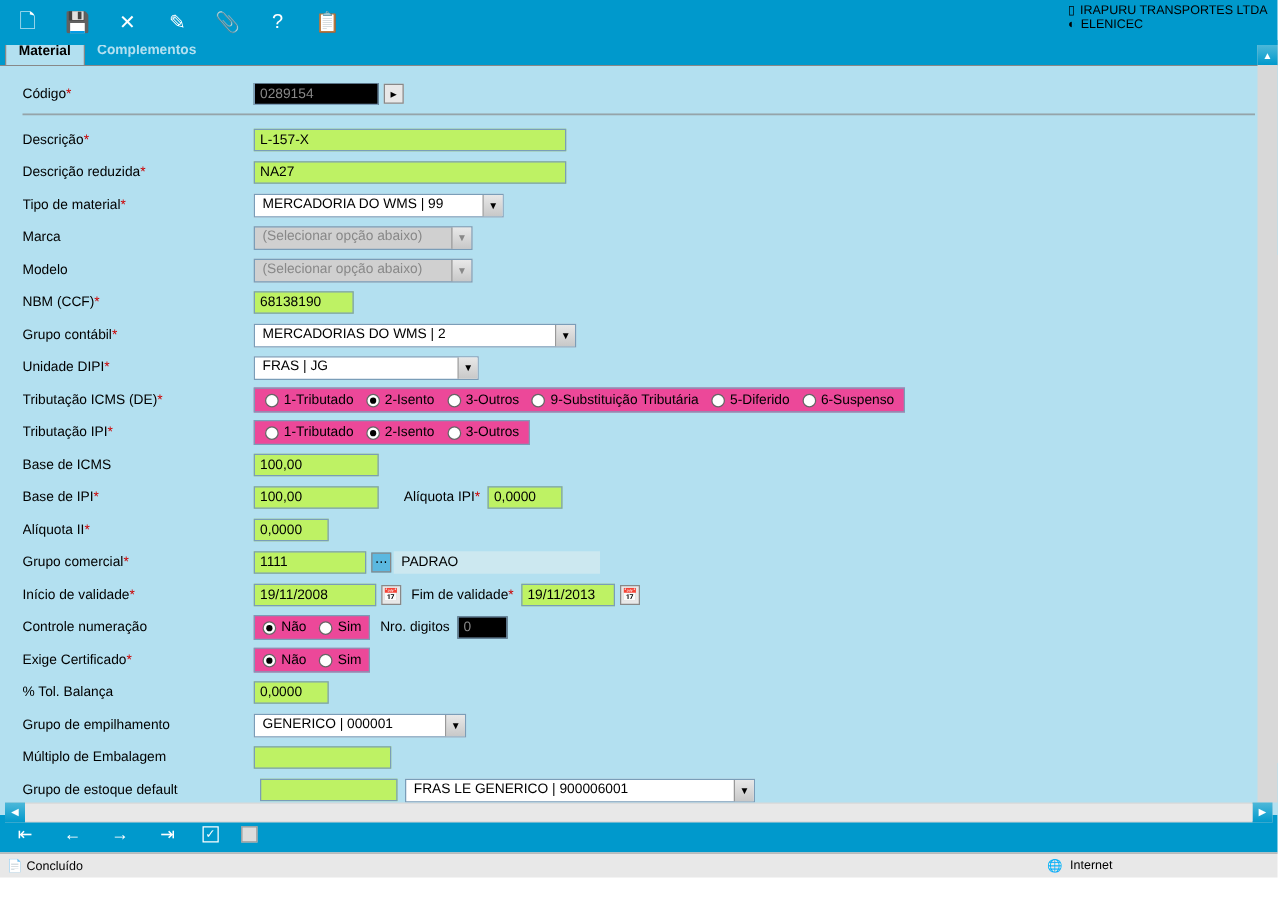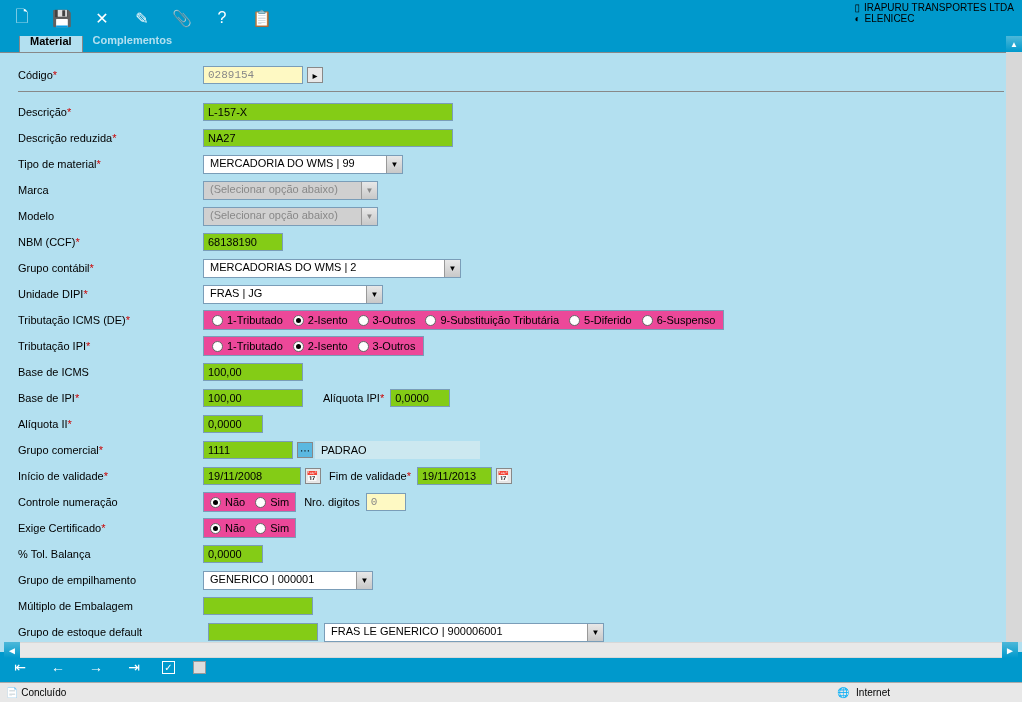--- a/index.html
+++ b/index.html
@@ -1,30 +1,30 @@
 <!DOCTYPE html>
 <html><head>
 <meta charset="utf-8">
 <style>
 * { box-sizing: border-box; margin: 0; padding: 0; }
 body { font-family: Arial, sans-serif; font-size: 11px; background: #fff; width: 1022px; height: 722px; overflow: hidden; }
 .toolbar-top { background: #0099cc; height: 36px; display: flex; align-items: center; padding: 0 8px; position: relative; }
 .toolbar-top .icon-btn { width: 28px; height: 28px; display: flex; align-items: center; justify-content: center; margin-right: 12px; cursor: pointer; color: #fff; font-size: 16px; }
 .company-info { position: absolute; right: 8px; top: 2px; font-size: 10px; color: #000; text-align: left; }
 .company-info div { display: flex; align-items: center; gap: 4px; }
-.tabs { display: flex; background: #0099cc; padding-left: 19px; height: 20px; margin-top: -4px; text-align: center; }
+.tabs { display: flex; background: #0099cc; padding-left: 4px; height: 20px; margin-top: -4px; text-align: center; }
 .tab { padding: 2px 10px; font-size: 11px; font-weight: bold; cursor: pointer; }
 .tab.active { background: #b3e0f0; color: #000; border-top: 1px solid #888; border-left: 1px solid #888; border-right: 1px solid #888; }
 .tab.inactive { background: #0099cc; color: #b3e0f0; }
 .content { background: #b3e0f0; padding: 12px 18px; height: 600px; overflow-y: auto; border-top: 1px solid #888; }
 .form-row { display: flex; align-items: center; margin-bottom: 6px; min-height: 20px; }
 .form-label { width: 185px; font-size: 11px; color: #000; }
 .req { color: #cc0000; }
-.text-input { border: 1px solid #7a9db8; background: #84cc16; padding: 1px 4px; font-size: 11px; height: 18px; font-family: Arial; }
-.text-input.disabled { background: #fef9c3; color: #888; font-family: Liberation Mono, monospace; }
+.text-input { border: 1px solid #7a9db8; background: #bef264; padding: 1px 4px; font-size: 11px; height: 18px; font-family: Arial; }
+.text-input.disabled { background: #000000; color: #888; }
 .select-wrap { display: inline-flex; border: 1px solid #7a9db8; background: #fff; height: 19px; }
 .select-wrap.disabled { background: #d0d0d0; color: #888; }
 .select-text { padding: 1px 6px; flex: 1; font-size: 11px; }
 .select-btn { width: 16px; background: linear-gradient(#e8e8e8,#c8c8c8); border-left: 1px solid #999; display: flex; align-items: center; justify-content: center; font-size: 8px; cursor: pointer; }
 .radio-group { border: 1px solid #7a9db8; background: #ec4899; padding: 2px 8px; display: inline-flex; gap: 10px; align-items: center; height: 20px; }
 .radio-item { display: inline-flex; align-items: center; gap: 4px; font-size: 11px; }
 .radio-circle { width: 11px; height: 11px; border: 1px solid #666; border-radius: 50%; display: inline-flex; align-items: center; justify-content: center; background: #fff; }
 .radio-circle.checked::after { content: ''; width: 5px; height: 5px; background: #000; border-radius: 50%; }
 .hr-line { border: none; border-top: 1px solid #888; margin: 6px 0 10px 0; }
 .small-icon { width: 16px; height: 16px; border: 1px solid #888; background: #e8e8e8; display: inline-flex; align-items: center; justify-content: center; font-size: 10px; margin-left: 4px; cursor: pointer; }

